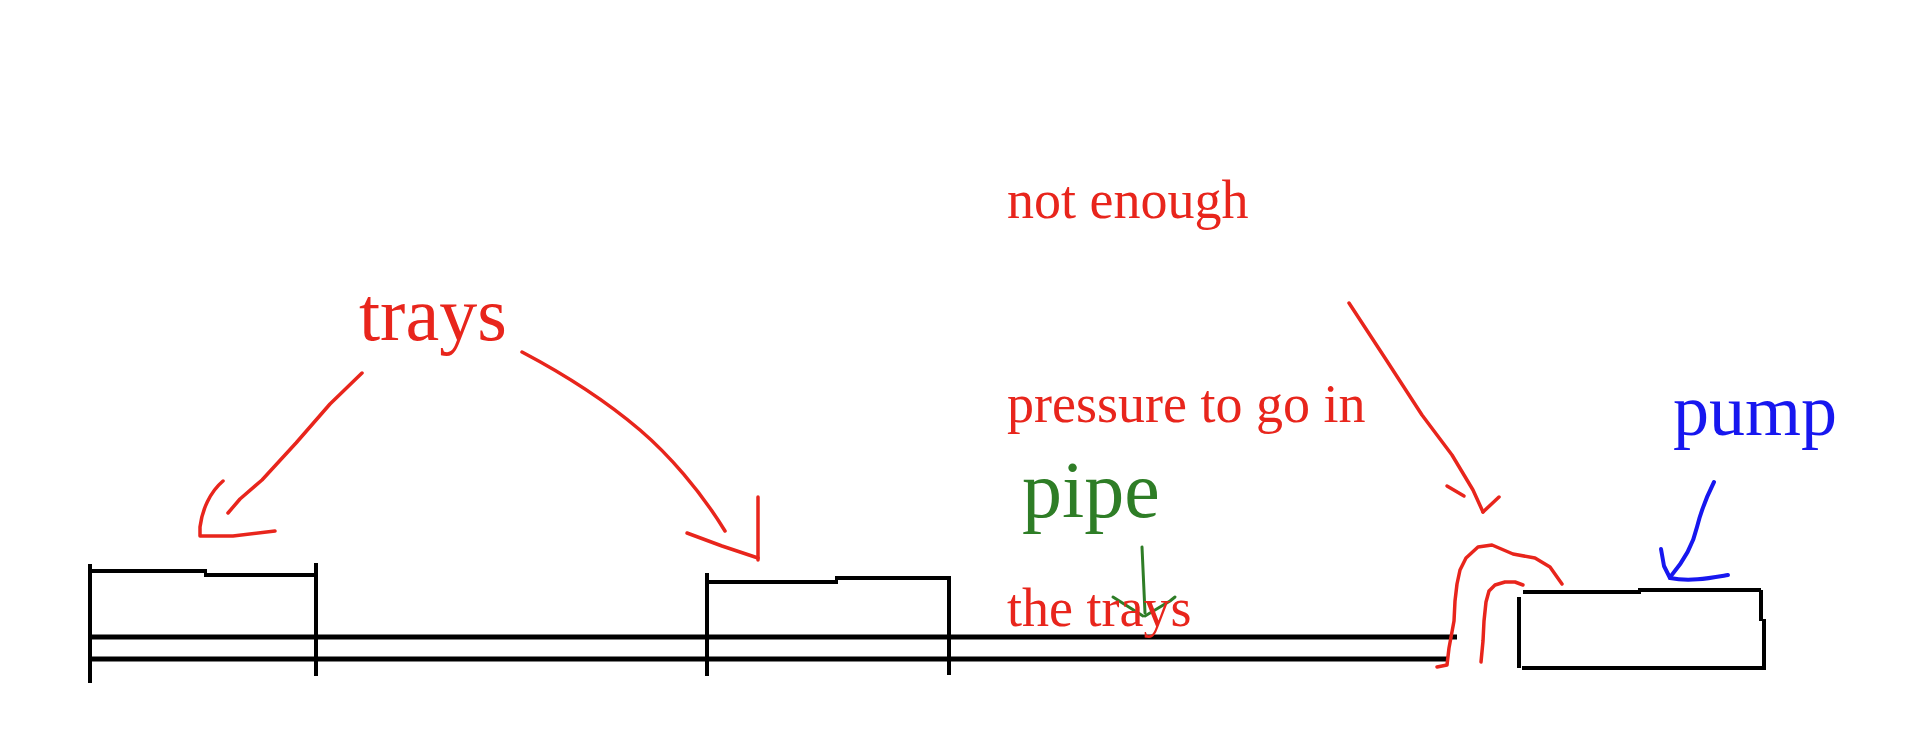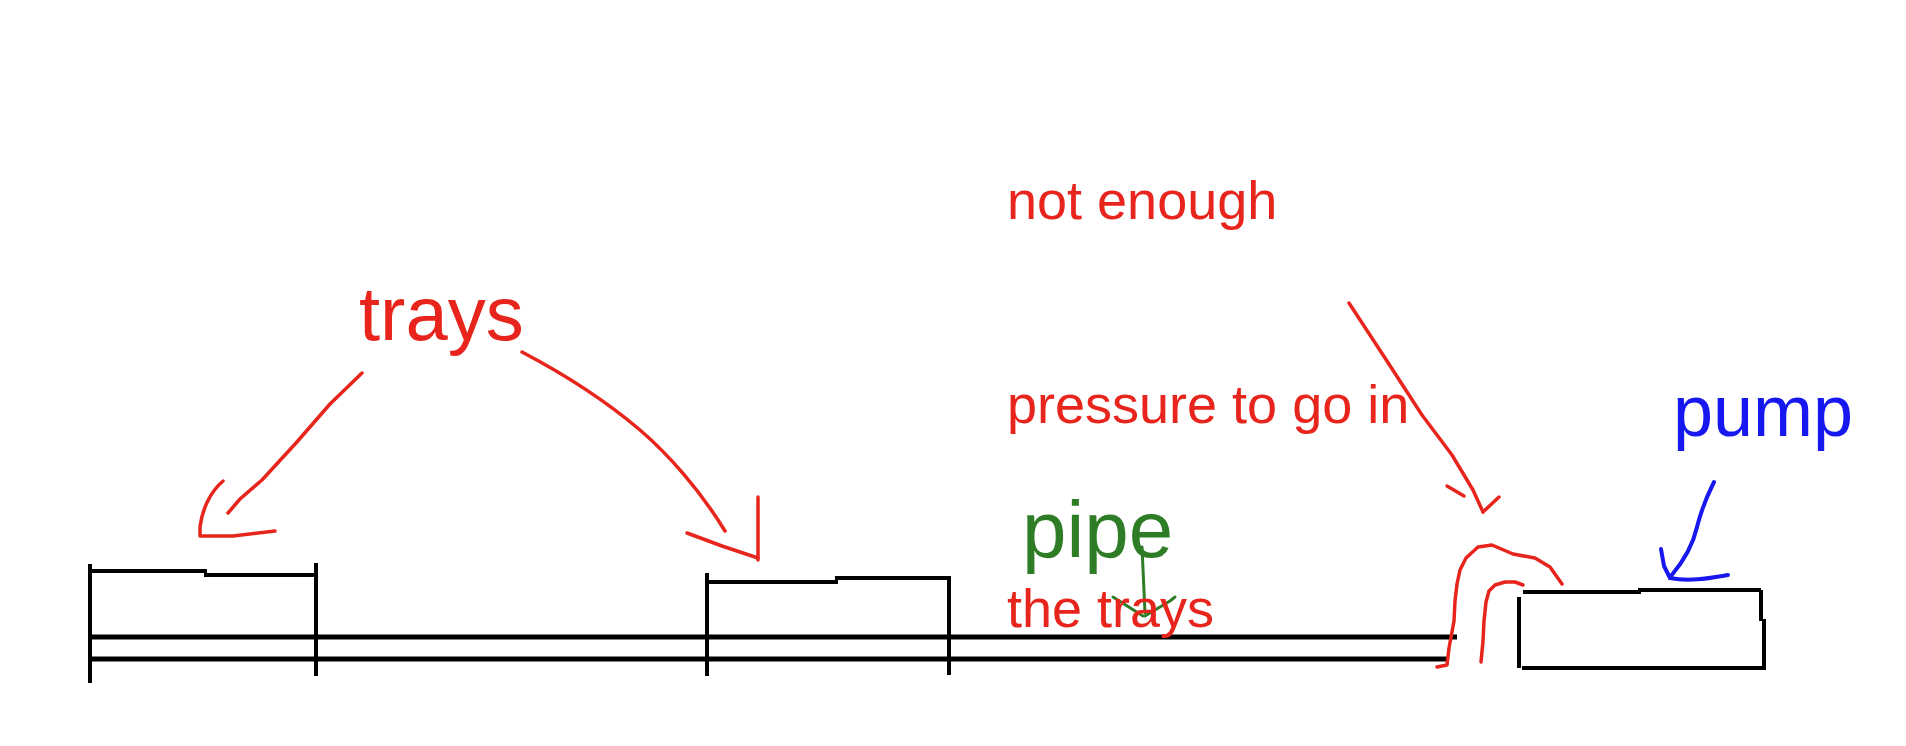--- a/index.html
+++ b/index.html
@@ -6,21 +6,21 @@
     margin: 0;
     padding: 0;
     background: #ffffff;
   }
   .canvas {
     position: relative;
     width: 1906px;
     height: 746px;
     background: #ffffff;
     overflow: hidden;
-    font-family: Liberation Sans, sans-serif;
+    font-family: Liberation Serif, serif;
   }
   .strokes {
     position: absolute;
     left: 0;
     top: 0;
   }
   .label {
     position: absolute;
     white-space: pre;
     line-height: 1;
@@ -38,21 +38,20 @@
     top: 244px;
     font-size: 76px;
     color: var(--red);
     margin-top: 32px;
   }
   .label-pipe {
     left: 1022px;
     top: 450px;
     font-size: 80px;
     color: var(--green);
-    margin-top: 40px;
   }
   .label-pump {
     left: 1673px;
     top: 375px;
     font-size: 72px;
     color: var(--blue);
   }
   .red-stroke   { stroke: var(--red);   fill: none; stroke-width: 3.5; stroke-linecap: round; stroke-linejoin: round; }
   .green-stroke { stroke: var(--green); fill: none; stroke-width: 3;   stroke-linecap: round; stroke-linejoin: round; }
   .blue-stroke  { stroke: var(--blue);  fill: none; stroke-width: 4;   stroke-linecap: round; stroke-linejoin: round; }

